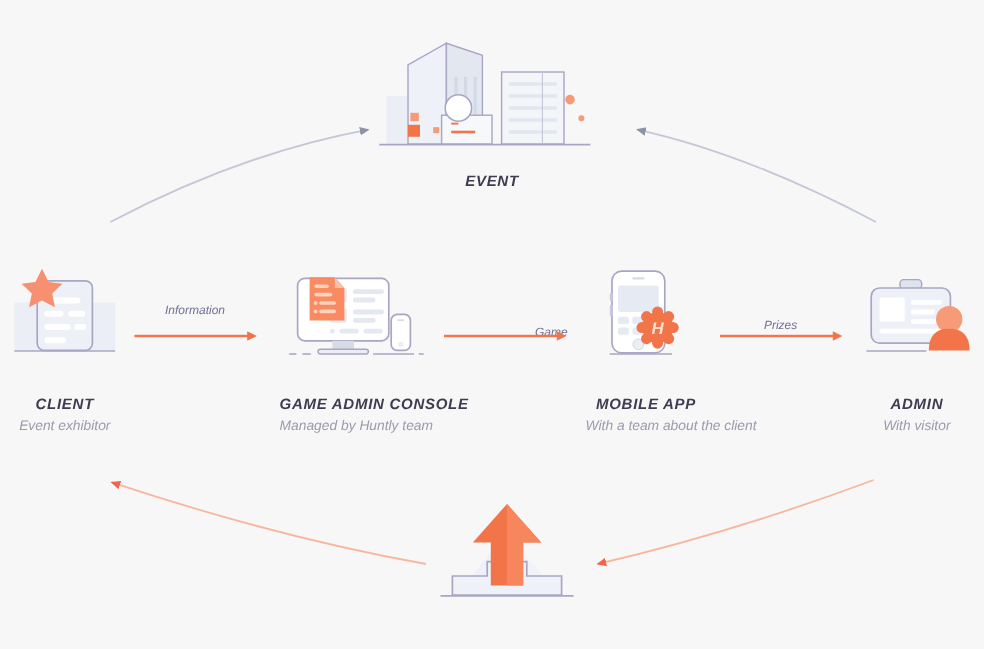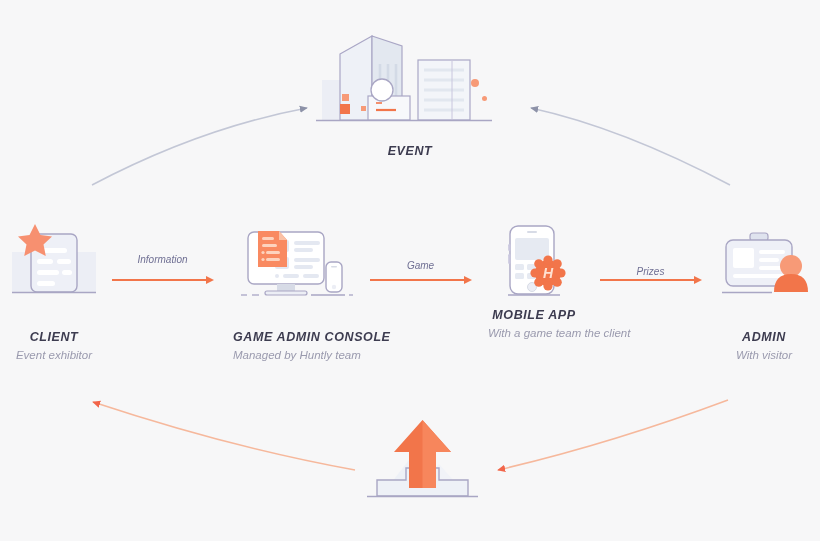--- a/index.html
+++ b/index.html
@@ -232,22 +232,22 @@
             <circle cx="9.2" cy="9.2" r="4.6"></circle>
             <circle cx="0" cy="13" r="4.6"></circle>
             <circle cx="-9.2" cy="9.2" r="4.6"></circle>
             <circle cx="-13" cy="0" r="4.6"></circle>
             <circle cx="-9.2" cy="-9.2" r="4.6"></circle>
           </g>
           <text x="0" y="5" text-anchor="middle" font-family="Liberation Sans, sans-serif" font-size="14" font-weight="bold" fill="#ffe1d2">H</text>
         </g>
       </svg>
     </div>
-    <div class="node-title" style="">MOBILE APP</div>
-    <div class="node-sub">With a game team the client</div>
+    <div class="node-title" style="margin-top:22px;text-align:right;">MOBILE APP</div>
+    <div class="node-sub">With a team about the client</div>
   </div>
 
   <div class="node" style="left:714px; top:222px; width:100px;">
     <div class="art" style="width:100px;height:86px;">
       <svg width="100" height="86" viewBox="0 0 100 86">
         <rect x="36" y="11" width="18" height="8" rx="3" fill="#dfe3ee" stroke="#a9a6c4" stroke-width="1.2"></rect>
         <rect x="12" y="18" width="66" height="46" rx="7" fill="#eef0f7" stroke="#a9a6c4" stroke-width="1.4"></rect>
         <rect x="19" y="26" width="21" height="20" rx="2" fill="#ffffff"></rect>
         <g fill="#ffffff">
           <rect x="45" y="28" width="26" height="4" rx="2"></rect>
@@ -280,21 +280,21 @@
       </svg>
     </div>
   </div>
 
   <div class="flow-label abs" style="left:110px; top:254px; width:105px;">Information</div>
   <div class="connector abs" style="left:112px; top:275px; width:102px;">
     <div class="line"></div>
     <div class="head"></div>
   </div>
 
-  <div class="flow-label abs" style="left:368px; top:260px; width:105px;">Game</div>
+  <div class="flow-label abs" style="left:368px; top:272px; width:105px;text-align:right;">Game</div>
   <div class="connector abs" style="left:370px; top:275px; width:102px;">
     <div class="line"></div>
     <div class="head"></div>
   </div>
 
   <div class="flow-label abs" style="left:598px; top:254px; width:105px;margin-top:12px;">Prizes</div>
   <div class="connector abs" style="left:600px; top:275px; width:102px;">
     <div class="line"></div>
     <div class="head"></div>
   </div>

